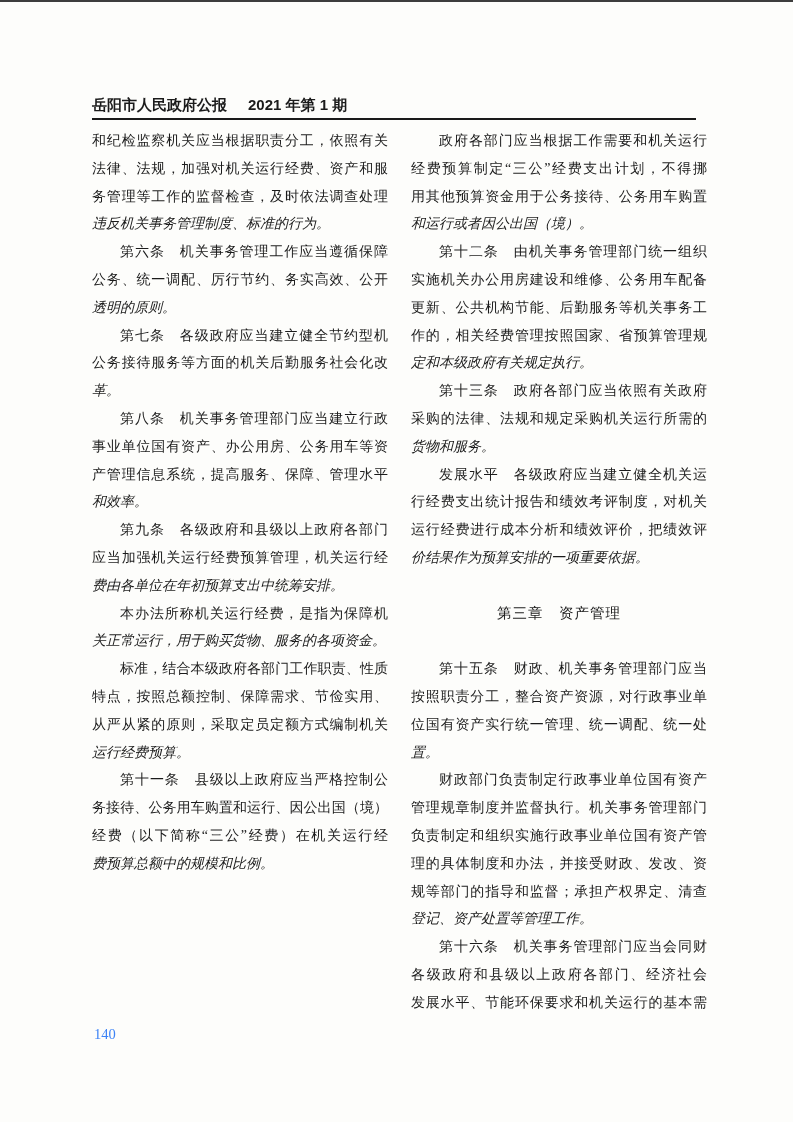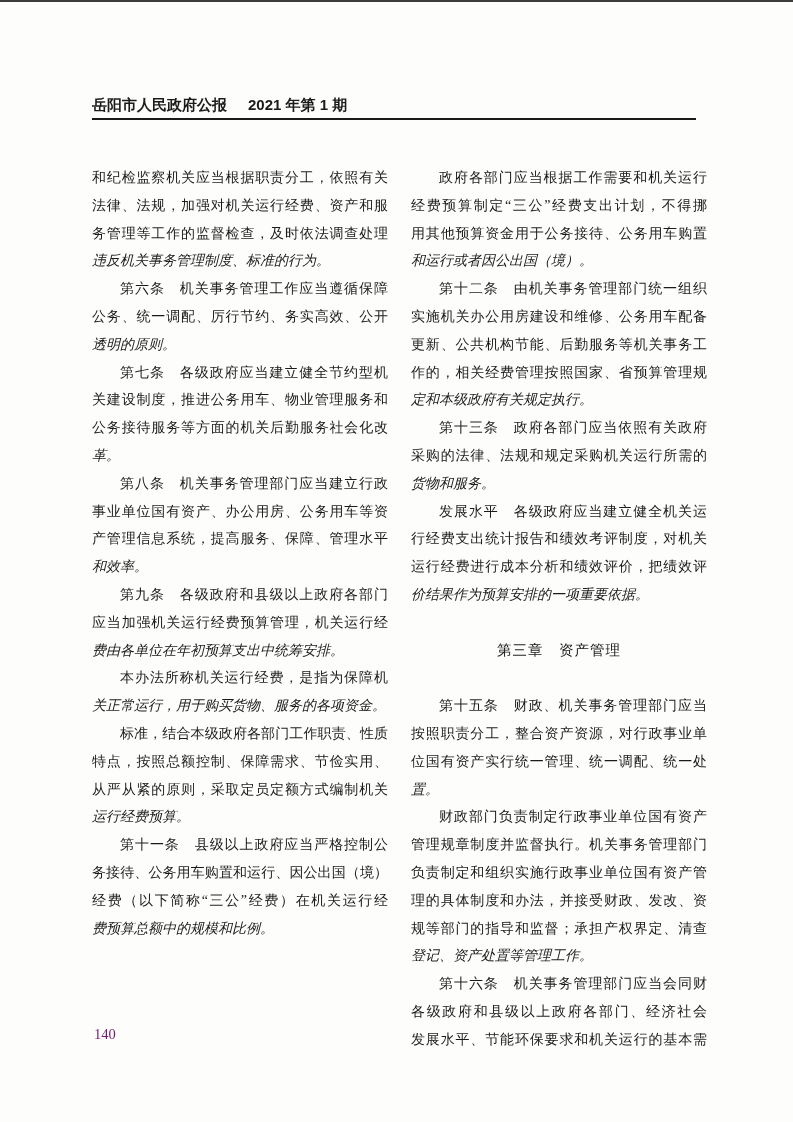--- a/index.html
+++ b/index.html
@@ -21,21 +21,20 @@
     border-bottom:2.5px solid #1a1a1a;
     padding-bottom:5px;
     font-family:"Liberation Sans","DejaVu Sans",sans-serif;
     font-weight:bold;font-size:15px;line-height:17px;
     display:flex;align-items:flex-start;gap:21px;
     white-space:nowrap;
   }
   .col{
     position:absolute;top:127px;width:296px;
     font-size:14px;
-    margin-top:37px;
   }
   .col-left{left:92px;}
   .col-right{left:411px;}
   .para{margin:0;}
   .line{
     height:27.8px;line-height:27.8px;
     text-align:justify;text-align-last:justify;
     text-justify:inter-character;
     overflow:hidden;
   }
@@ -43,21 +42,21 @@
   .para.indent .line:first-child{text-indent:2em;}
   .chapter{
     height:27.8px;line-height:27.8px;
     margin:27.8px 0;
     text-align:center;text-align-last:center;
     font-size:14.5px;
     letter-spacing:1px;
   }
   .page-number{
     position:absolute;left:94px;top:1026px;
-    font-size:14.5px;line-height:16px;color:#701a75;
+    font-size:14.5px;line-height:16px;color:#3b82f6;
   }
 </style>
 </head>
 <body>
 
 <div class="page">
   <div class="scan-edge"></div>
 
   <div class="header">
     <span>岳阳市人民政府公报</span>
@@ -71,21 +70,20 @@
         <div class="line">务管理等工作的监督检查，及时依法调查处理</div>
         <div class="line end">违反机关事务管理制度、标准的行为。</div>
       </div>
       <div class="para indent">
         <div class="line">第六条　机关事务管理工作应当遵循保障</div>
         <div class="line">公务、统一调配、厉行节约、务实高效、公开</div>
         <div class="line end">透明的原则。</div>
       </div>
       <div class="para indent">
         <div class="line">第七条　各级政府应当建立健全节约型机</div>
-        <div class="line">关建设制度，推进公务用车、物业管理服务和</div>
         <div class="line">公务接待服务等方面的机关后勤服务社会化改</div>
         <div class="line end">革。</div>
       </div>
       <div class="para indent">
         <div class="line">第八条　机关事务管理部门应当建立行政</div>
         <div class="line">事业单位国有资产、办公用房、公务用车等资</div>
         <div class="line">产管理信息系统，提高服务、保障、管理水平</div>
         <div class="line end">和效率。</div>
       </div>
       <div class="para indent">

